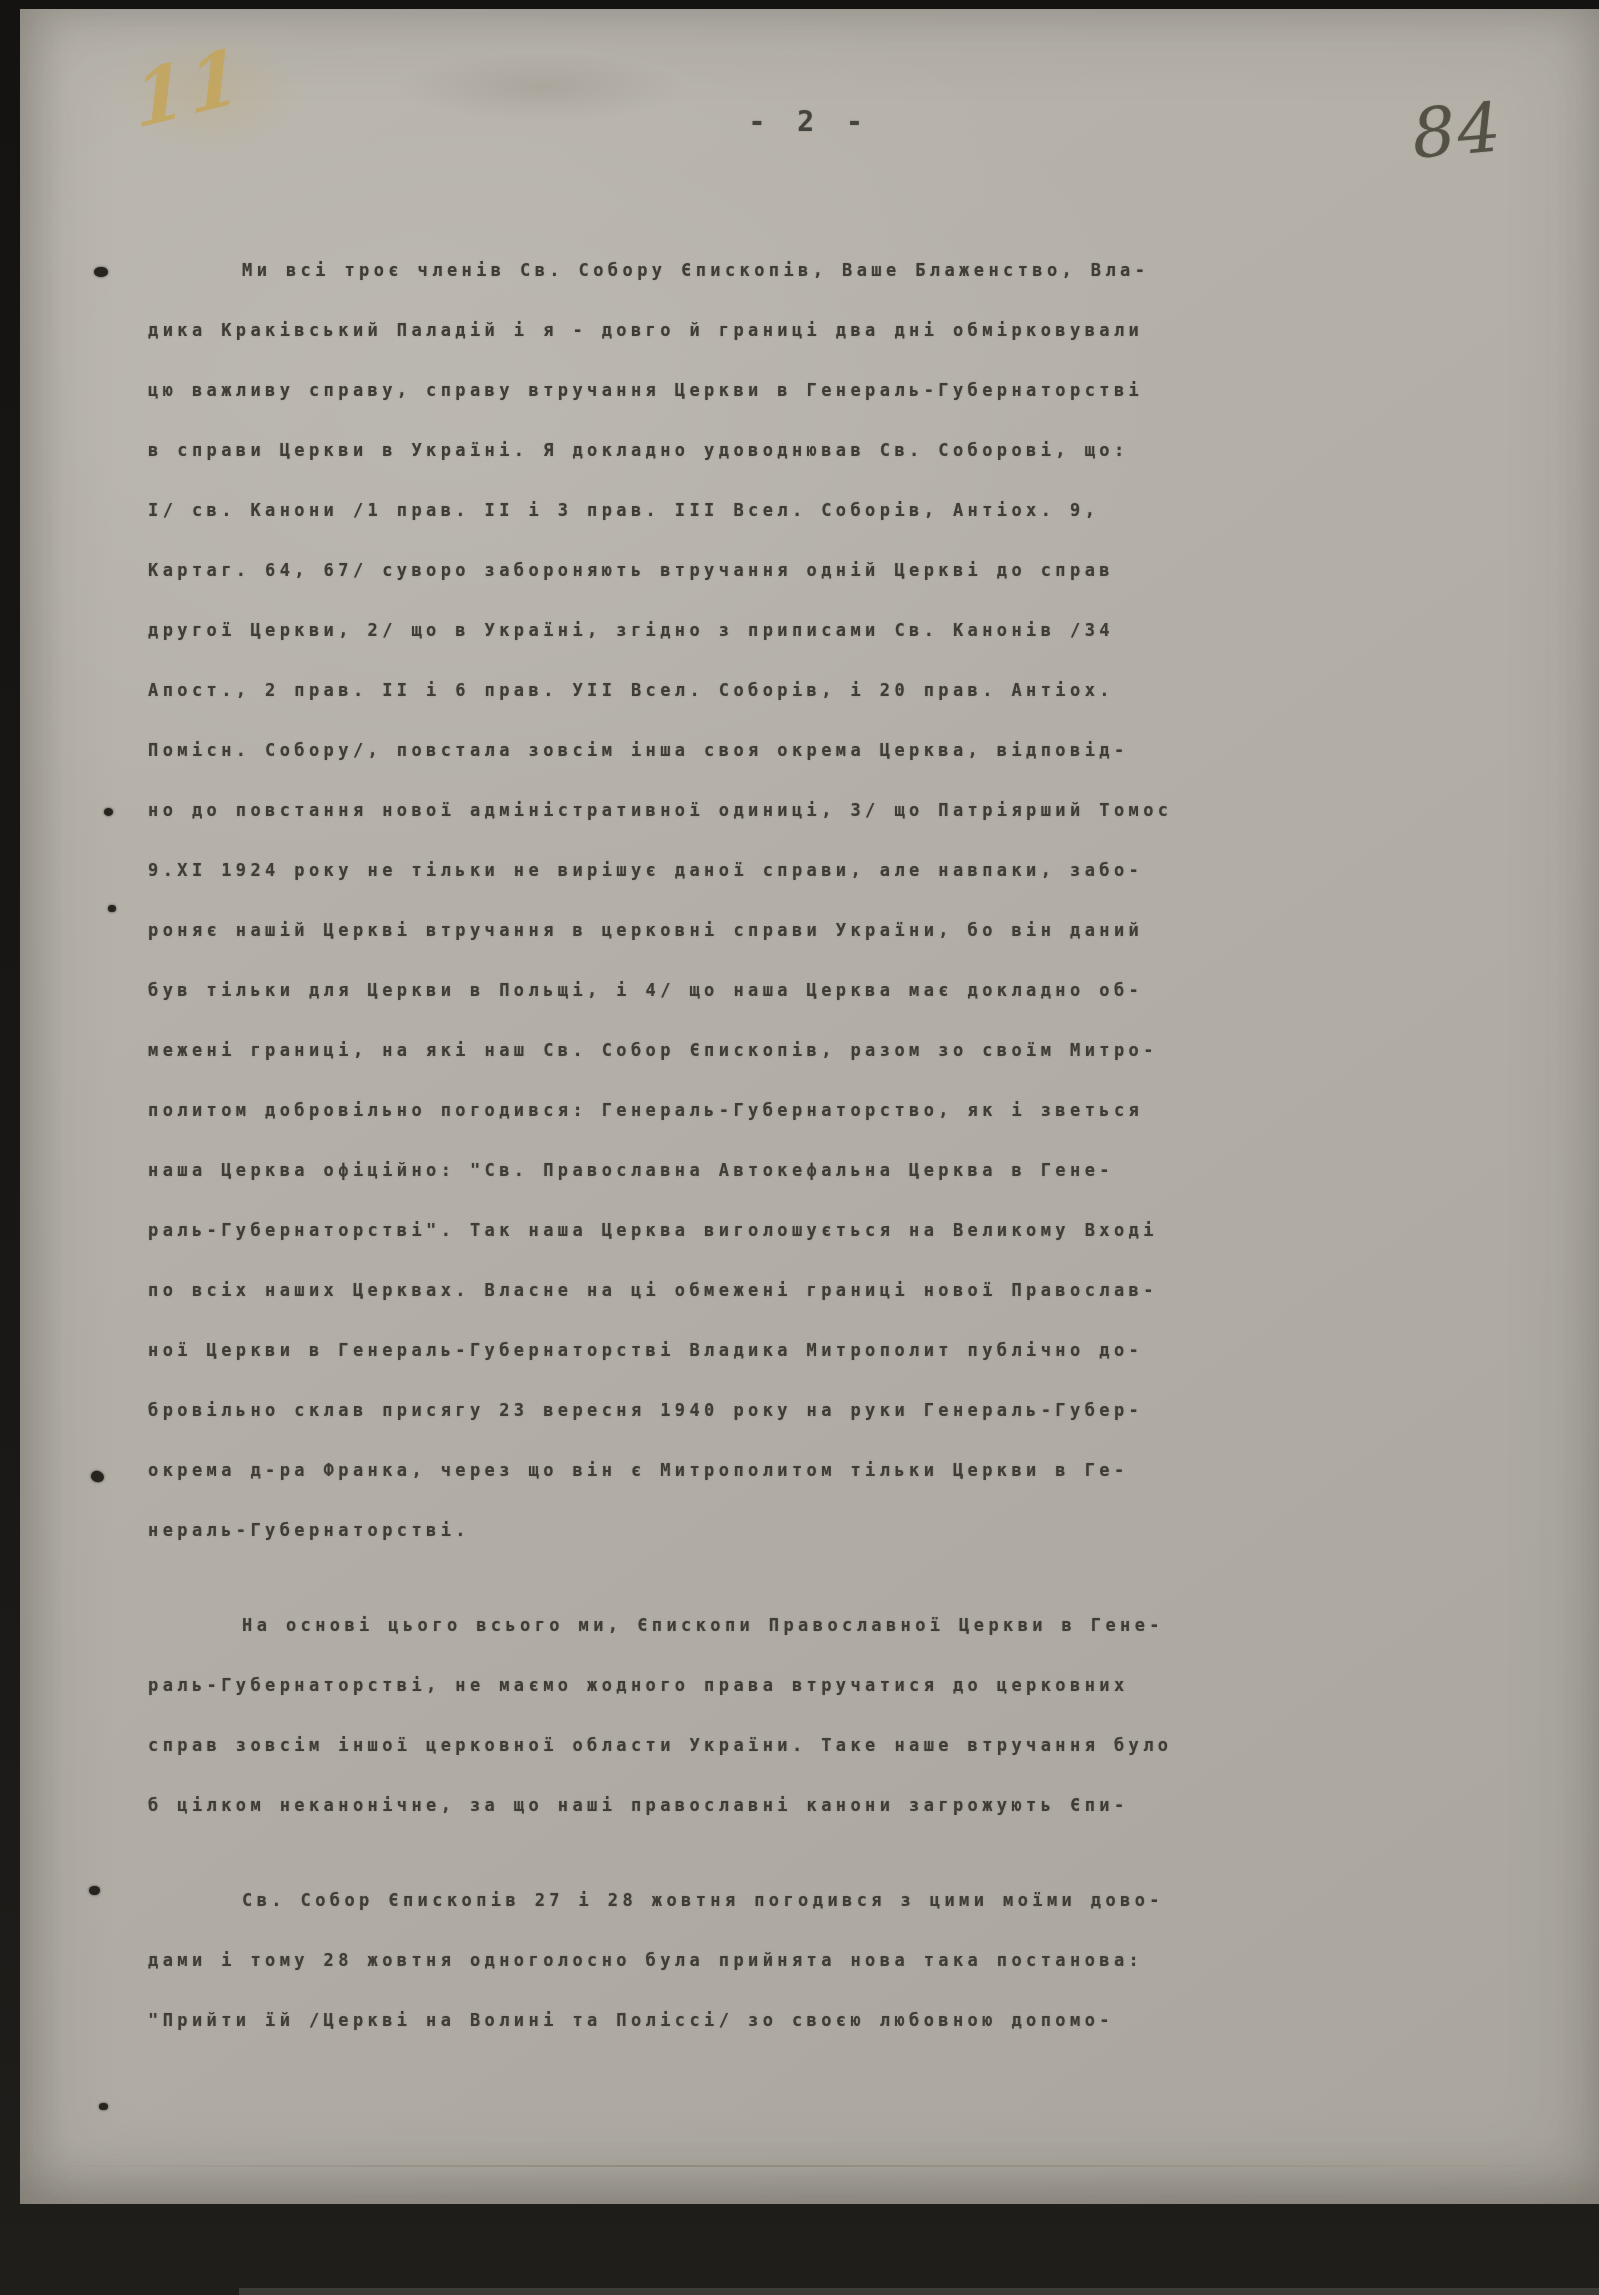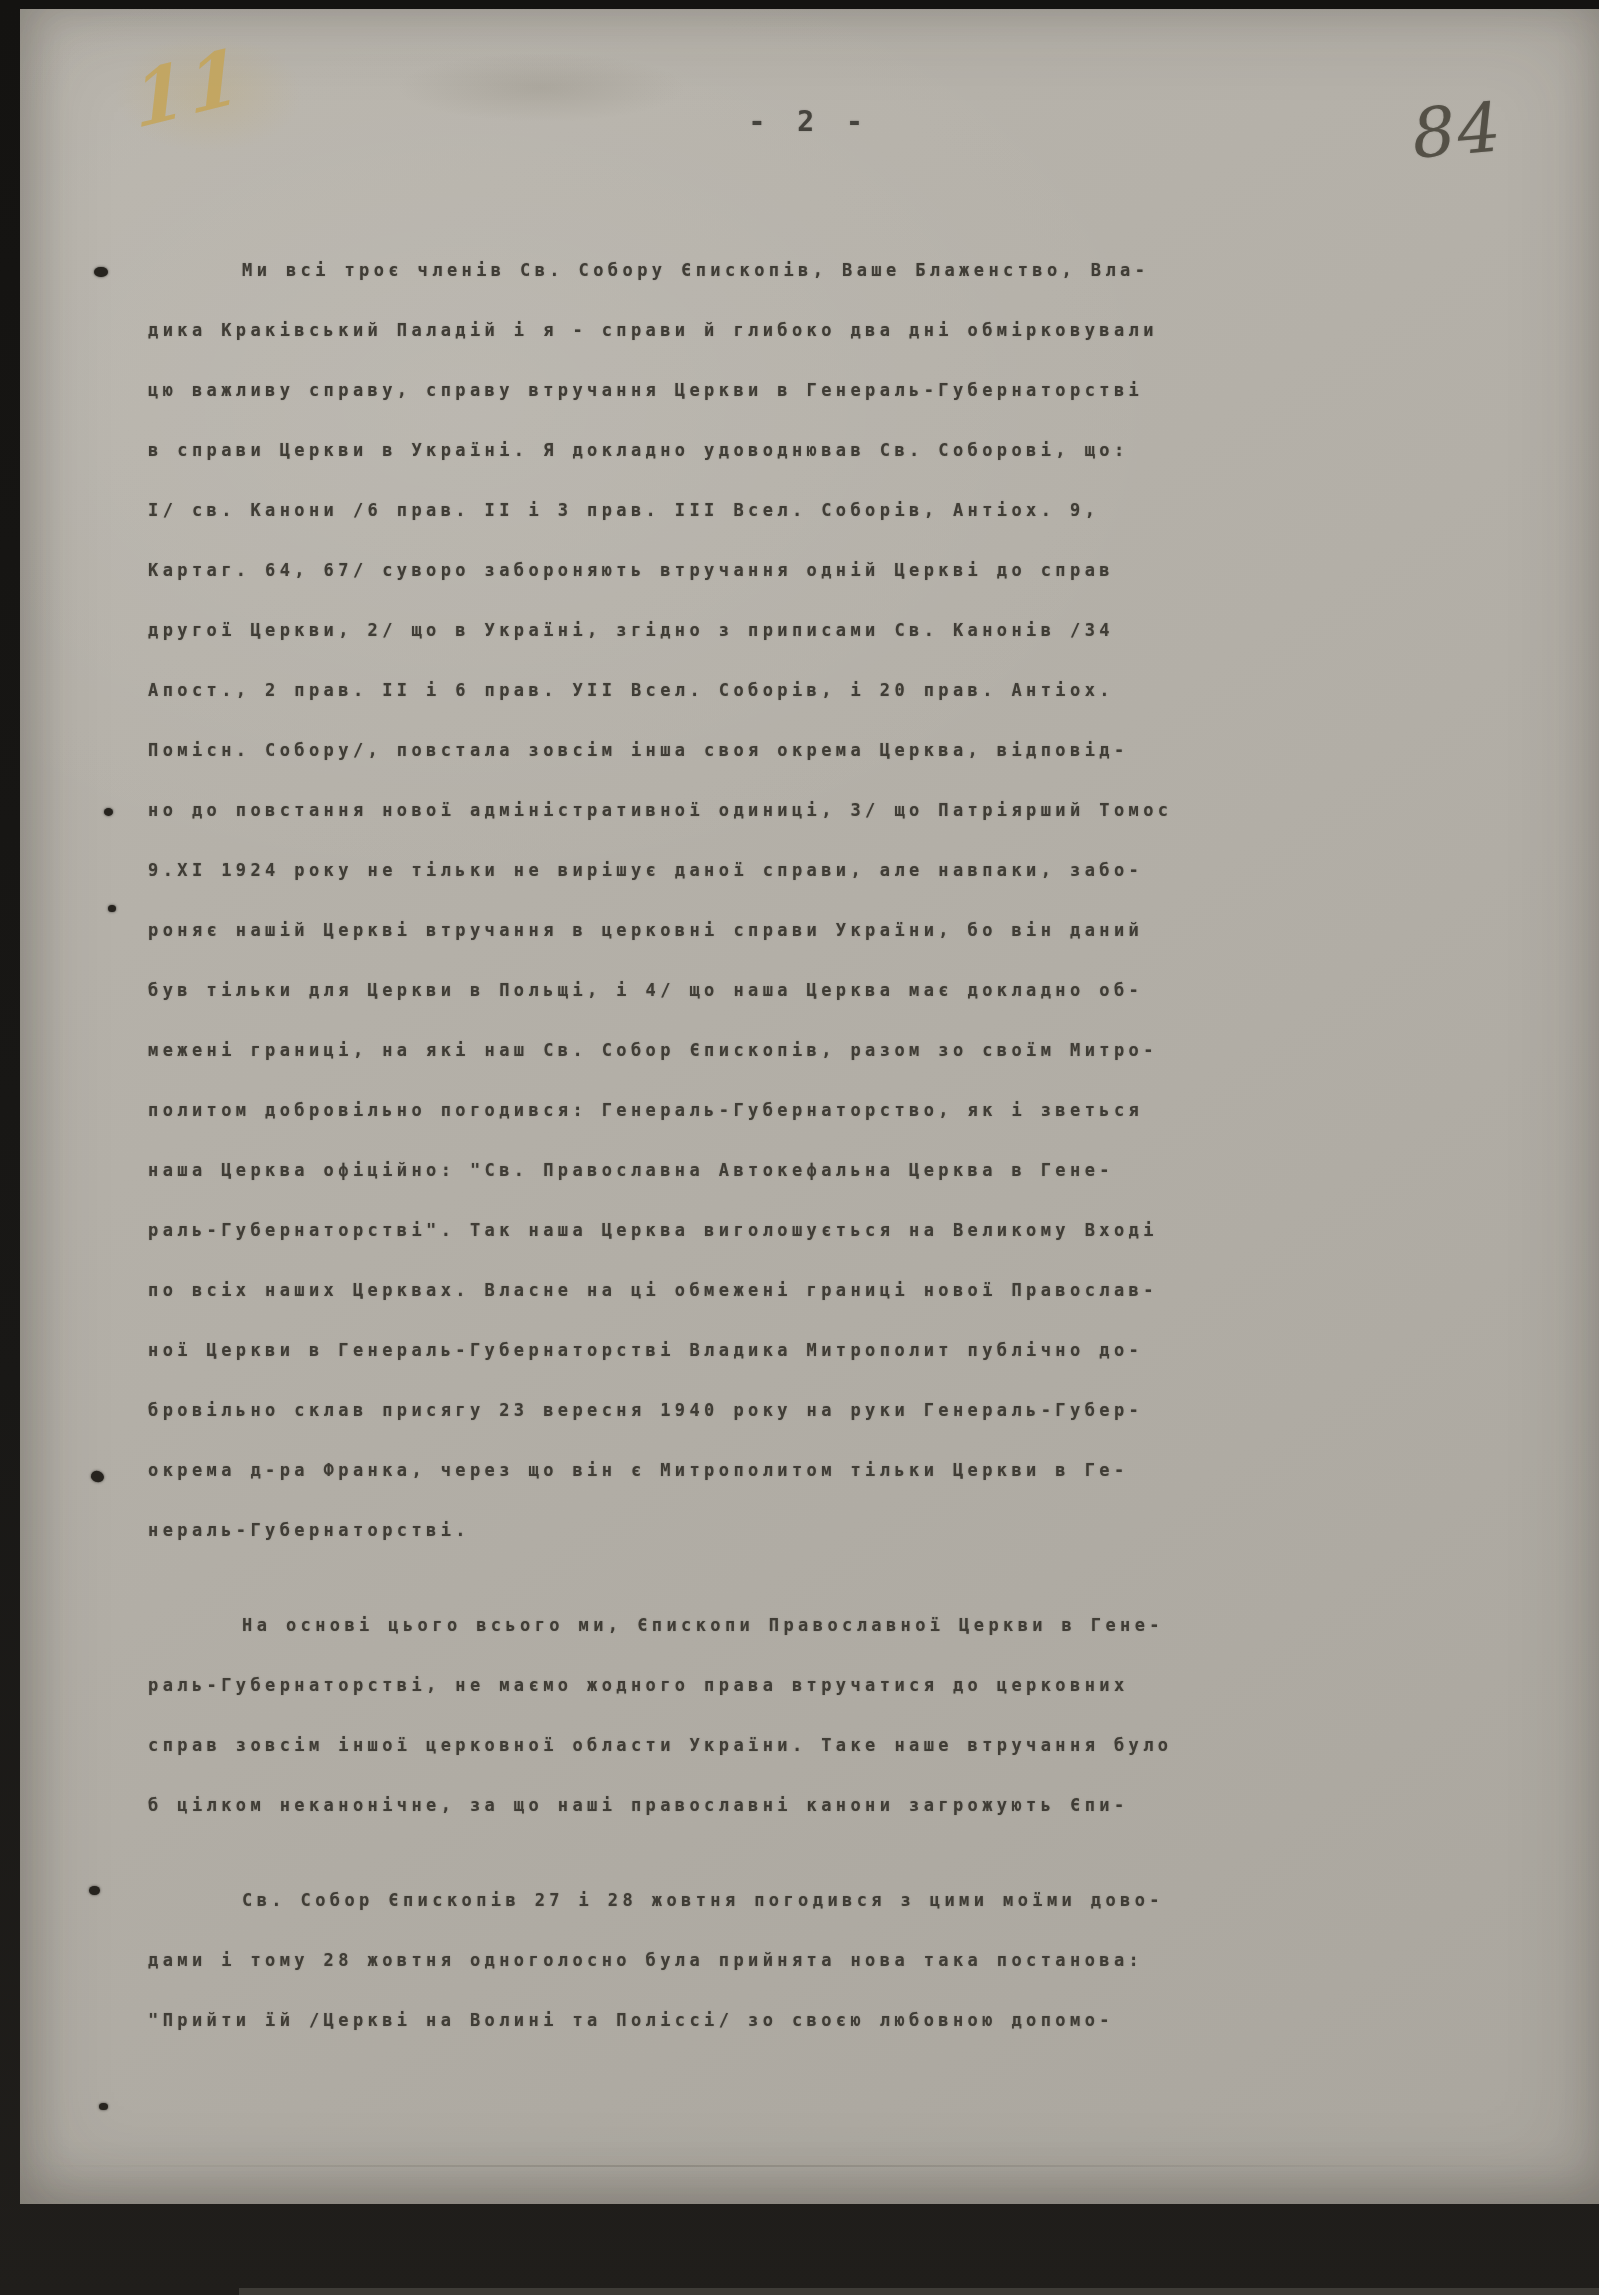--- a/index.html
+++ b/index.html
@@ -140,24 +140,24 @@
     <div class="smudge"></div>
 
     <div class="mark-left">11</div>
     <div class="page-number">- 2 -</div>
     <div class="mark-right">84</div>
 
     <div class="text-block">
 
       <div class="para">
         <span class="line indent">Ми всі троє членів Св. Собору Єпископів, Ваше Блаженство, Вла-</span>
-        <span class="line">дика Краківський Паладій і я - справи й глибоко два дні обмірковували</span>
+        <span class="line">дика Краківський Паладій і я - довго й границі два дні обмірковували</span>
         <span class="line">цю важливу справу, справу втручання Церкви в Генераль-Губернаторстві</span>
         <span class="line">в справи Церкви в Україні. Я докладно удоводнював Св. Соборові, що:</span>
-        <span class="line">І/ св. Канони  /6 прав. ІІ і 3 прав. ІІІ Всел. Соборів, Антіох. 9,</span>
+        <span class="line">І/ св. Канони  /1 прав. ІІ і 3 прав. ІІІ Всел. Соборів, Антіох. 9,</span>
         <span class="line">Картаг. 64, 67/ суворо забороняють втручання одній Церкві до справ</span>
         <span class="line">другої Церкви, 2/ що в Україні, згідно з приписами Св. Канонів /34</span>
         <span class="line">Апост., 2 прав. ІІ і 6 прав. УІІ Всел. Соборів, і 20 прав. Антіох.</span>
         <span class="line">Помісн. Собору/,  повстала зовсім інша своя окрема Церква, відповід-</span>
         <span class="line">но до повстання нової адміністративної одиниці, 3/ що Патріярший Томос</span>
         <span class="line">9.ХІ 1924 року не тільки не вирішує даної справи, але навпаки, забо-</span>
         <span class="line">роняє нашій Церкві втручання в церковні справи України, бо він даний</span>
         <span class="line">був тільки для Церкви в Польщі, і 4/ що наша Церква має докладно об-</span>
         <span class="line">межені границі, на які наш Св. Собор Єпископів, разом зо своїм Митро-</span>
         <span class="line">политом добровільно погодився: Генераль-Губернаторство, як і зветься</span>

